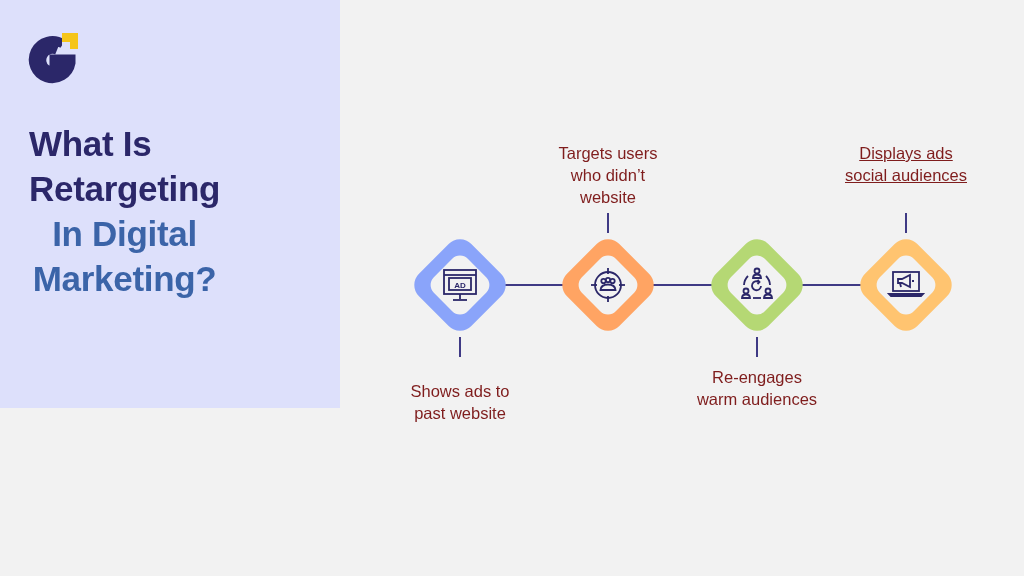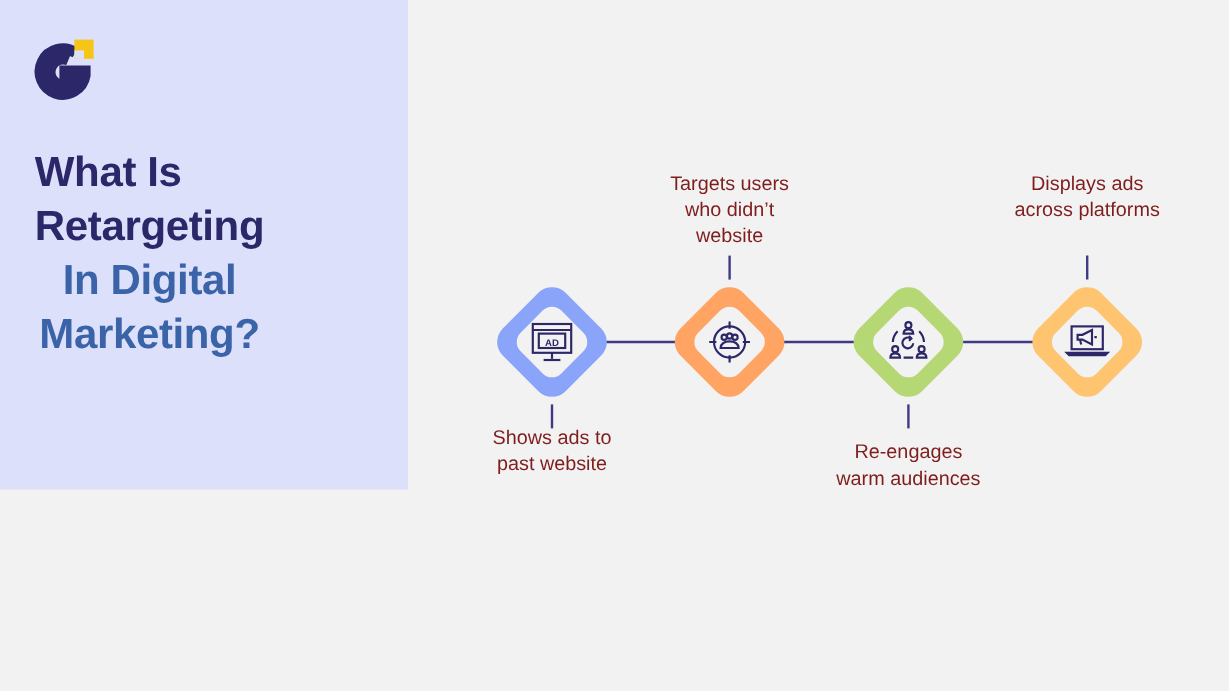--- a/index.html
+++ b/index.html
@@ -609,30 +609,30 @@
   <svg class="icon-box" style="left:566px; top:285px;" viewBox="0 0 40 40">
     <g fill="none" stroke="#2b2769" stroke-width="1.8">
       <rect x="7" y="7" width="26" height="19"></rect>
       <path d="M3 29 L37 29 L35 31 L5 31 Z"></path>
       <path d="M12 14 L16 14 L24 10 L24 22 L16 18 L12 18 Z"></path>
       <line x1="14" y1="18" x2="15" y2="22"></line>
       <line x1="26" y1="16" x2="28" y2="16"></line>
     </g>
   </svg>
 
-  <div class="label" style="left:120px; top:354px;">
+  <div class="label" style="left:120px; top:380px;">
     <div>Shows ads to</div>
     <div>past website</div>
   </div>
   <div class="label" style="left:268px; top:142px;">
     <div>Targets users</div>
     <div>who didn’t</div>
     <div>website</div>
   </div>
   <div class="label" style="left:417px; top:366px;">
     <div>Re-engages</div>
     <div>warm audiences</div>
   </div>
-  <div class="label" style="left:566px; top:142px;">
+  <div class="label" style="left:566px; top:142px;text-decoration:underline;">
     <div>Displays ads</div>
-    <div>across platforms</div>
+    <div>social audiences</div>
   </div>
 </div>
 
 </body></html>

